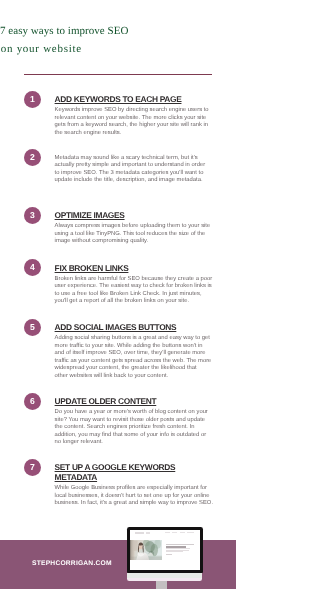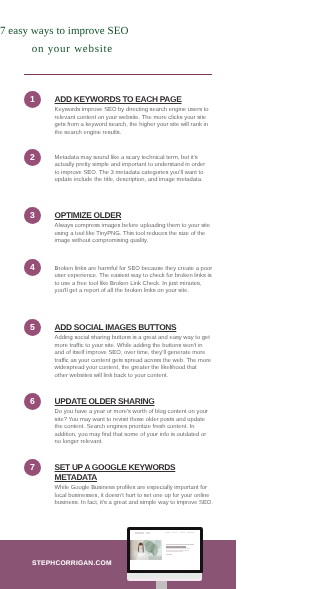--- a/index.html
+++ b/index.html
@@ -6,21 +6,21 @@
   html,body { width:236px; height:589px; }
   body { background:#ffffff; font-family:"Liberation Sans", sans-serif;
          overflow:hidden; position:relative;
          -webkit-font-smoothing:antialiased; text-rendering:geometricPrecision; }
   .page { position:relative; width:236px; height:589px; background:#ffffff; overflow:hidden; }
 
   
   .title { position:absolute; left:0; top:21.5px; width:236px; text-align:left;
            font-family:"Liberation Serif", serif; font-size:11px; line-height:18px;
            color:#14532d; letter-spacing:0.04px; }
-  .title .l2 { display:block; letter-spacing:0.72px; text-indent:0.72px;padding-left:31px; }
+  .title .l2 { display:block; letter-spacing:0.72px; text-indent:0.72px; }
   .divider { position:absolute; left:23.5px; top:73.8px; width:188px; height:1.4px;
              background:#7e3a50; }
 
   
   .step { position:absolute; left:0; width:236px; }
   .num { position:absolute; left:24px; width:17px; height:17px; border-radius:50%;
          background:#974f77; color:#ffffff; font-size:8.6px; font-weight:bold;
          text-align:center; line-height:17.6px; letter-spacing:0.1px; }
   .txt { position:absolute; left:54.6px; top:3.4px; width:160px; }
   .h  { font-size:8.4px; font-weight:bold; letter-spacing:-0.33px; color:#332f30;
@@ -86,41 +86,42 @@
       </div>
       <div class="step" style="top: 148.5px;">
         <div class="num">2</div>
         <div class="txt">
           <div class="b"><span>Metadata may sound like a scary technical term, but it's</span><br><span>actually pretty simple and important to understand in order</span><br><span>to improve SEO. The 3 metadata categories  you'll want to</span><br><span>update include the title, description, and image metadata.</span></div>
         </div>
       </div>
       <div class="step" style="top: 206.7px;">
         <div class="num">3</div>
         <div class="txt">
-          <div class="h"><span>OPTIMIZE OLDER</span></div>
+          <div class="h"><span>OPTIMIZE IMAGES</span></div>
           <div class="b"><span>Always compress images before uploading them to your site</span><br><span>using a tool like TinyPNG. This tool reduces the size of the</span><br><span>image without compromising quality.</span></div>
         </div>
       </div>
       <div class="step" style="top: 259.2px;">
         <div class="num">4</div>
         <div class="txt">
+          <div class="h"><span>FIX BROKEN LINKS</span></div>
           <div class="b"><span>Broken links are harmful for SEO because they create a poor</span><br><span>user experience. The easiest way to check for broken links is</span><br><span>to use a free tool like Broken Link Check. In just minutes,</span><br><span>you'll get a report of all the broken links on your site.</span></div>
         </div>
       </div>
       <div class="step" style="top: 319px;">
         <div class="num">5</div>
         <div class="txt">
           <div class="h"><span>ADD SOCIAL IMAGES BUTTONS</span></div>
           <div class="b"><span>Adding social sharing buttons is a great and easy way to get</span><br><span>more traffic to your site. While adding the buttons won't in</span><br><span>and of itself improve SEO, over time, they'll generate more</span><br><span>traffic as your content gets spread across the web. The more</span><br><span>widespread your content, the greater the likelihood that</span><br><span>other websites will link back to your content.</span></div>
         </div>
       </div>
       <div class="step" style="top: 392.9px;">
         <div class="num">6</div>
         <div class="txt">
-          <div class="h"><span>UPDATE OLDER SHARING</span></div>
+          <div class="h"><span>UPDATE OLDER CONTENT</span></div>
           <div class="b"><span>Do you have a year or more's worth of blog content on your</span><br><span>site? You may want to revisit those older posts and update</span><br><span>the content. Search engines prioritize fresh content. In</span><br><span>addition, you may find that some of your info is outdated or</span><br><span>no longer relevant.</span></div>
         </div>
       </div>
       <div class="step" style="top: 459px;">
         <div class="num">7</div>
         <div class="txt">
           <div class="h"><span>SET UP A GOOGLE KEYWORDS</span><br><span>METADATA</span></div>
           <div class="b"><span>While Google Business profiles are especially important for</span><br><span>local businesses, it doesn't hurt to set one up for your online</span><br><span>business. In fact, it's a great and simple way to improve SEO.</span></div>
         </div>
       </div>

